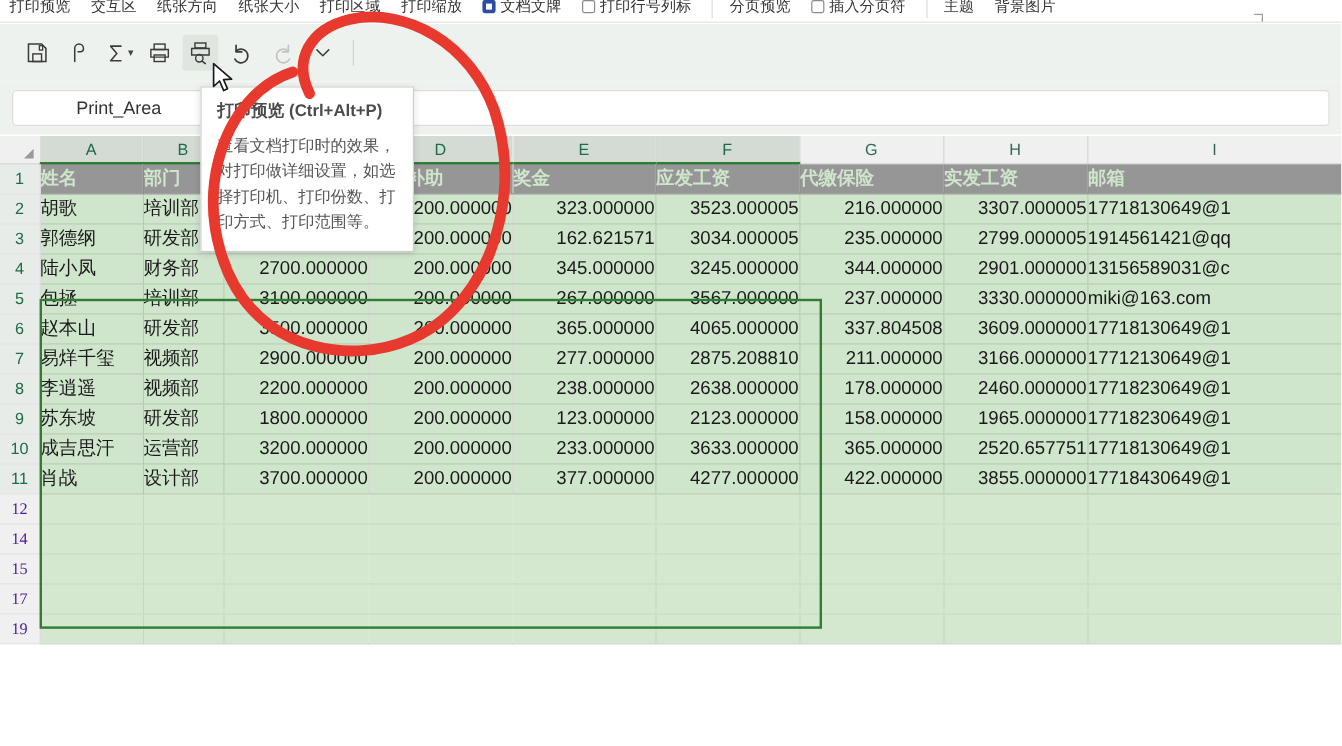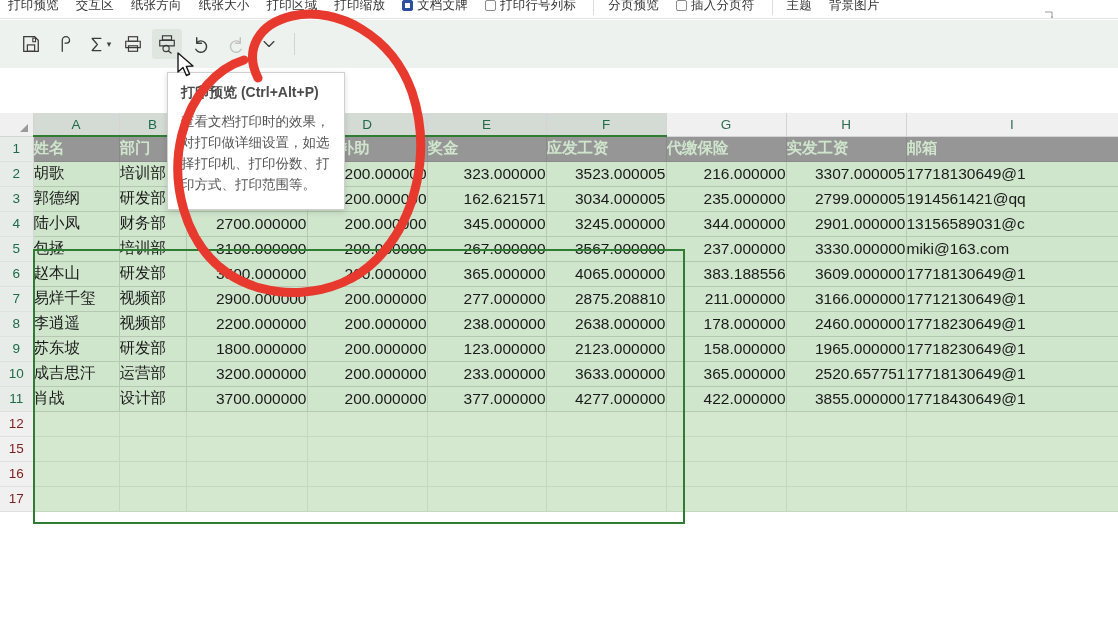--- a/index.html
+++ b/index.html
@@ -177,21 +177,21 @@
   .rowhead {
     width: 32px; height: 25px;
     background: #f0f0f0;
     border-right: 1px solid #d4d4d4;
     border-bottom: 1px solid #e0e0e0;
     text-align: center;
     font-size: 13.5px;
     color: #2e6b52;
   }
   .rowhead.sel { color: #1d6b47; background: #e8ece8; }
-  .rowhead.plain { color: #7f1d1d; }
+  .rowhead.plain { color: #4c1d95; font-family: Liberation Serif, serif; }
 
   td.cell {
     height: 25px;
     background: #cfe5cc;
     border-right: 1px solid #b6c8b2;
     border-bottom: 1px solid #b6c8b2;
     font-size: 15.5px;
     color: #1a1a1a;
     padding: 0 5px;
   }
@@ -365,20 +365,25 @@
       </svg>
     </div>
     <div class="tb-btn">
       <svg width="18" height="18" viewBox="0 0 22 22">
         <path d="M5 8 L11 14 L17 8" fill="none" stroke="#3b3b3b" stroke-width="1.5" stroke-linecap="round" stroke-linejoin="round"></path>
       </svg>
     </div>
     <div class="tb-sep"></div>
   </div>
 
+  <div class="formulabar">
+    <div class="namebox">Print_Area</div>
+    <div class="fx-gap"></div>
+    <div class="formula-input">姓名</div>
+  </div>
 
   <div class="grid">
     <table class="sheet">
       <colgroup>
         <col style="width:33px">
         <col style="width:86px">
         <col style="width:67px">
         <col style="width:121px">
         <col style="width:120px">
         <col style="width:119px">
@@ -465,21 +470,21 @@
             <td class="cell txt">miki@163.com</td>
           </tr>
           <tr>
             <td class="rowhead sel">6</td>
             <td class="cell txt">赵本山</td>
             <td class="cell txt">研发部</td>
             <td class="cell num">3500.000000</td>
             <td class="cell num">200.000000</td>
             <td class="cell num">365.000000</td>
             <td class="cell num">4065.000000</td>
-            <td class="cell num">383.188556</td>
+            <td class="cell num">337.804508</td>
             <td class="cell num">3609.000000</td>
             <td class="cell txt">17718130649@1</td>
           </tr>
           <tr>
             <td class="rowhead sel">7</td>
             <td class="cell txt">易烊千玺</td>
             <td class="cell txt">视频部</td>
             <td class="cell num">2900.000000</td>
             <td class="cell num">200.000000</td>
             <td class="cell num">277.000000</td>
@@ -542,45 +547,57 @@
             <td class="cell empty"></td>
             <td class="cell empty"></td>
             <td class="cell empty"></td>
             <td class="cell empty"></td>
             <td class="cell empty"></td>
             <td class="cell empty"></td>
             <td class="cell empty"></td>
             <td class="cell empty"></td>
           </tr>
           <tr>
+            <td class="rowhead plain">14</td>
+            <td class="cell empty"></td>
+            <td class="cell empty"></td>
+            <td class="cell empty"></td>
+            <td class="cell empty"></td>
+            <td class="cell empty"></td>
+            <td class="cell empty"></td>
+            <td class="cell empty"></td>
+            <td class="cell empty"></td>
+            <td class="cell empty"></td>
+          </tr>
+          <tr>
             <td class="rowhead plain">15</td>
             <td class="cell empty"></td>
             <td class="cell empty"></td>
             <td class="cell empty"></td>
             <td class="cell empty"></td>
             <td class="cell empty"></td>
             <td class="cell empty"></td>
             <td class="cell empty"></td>
             <td class="cell empty"></td>
             <td class="cell empty"></td>
           </tr>
           <tr>
-            <td class="rowhead plain">16</td>
-            <td class="cell empty"></td>
-            <td class="cell empty"></td>
-            <td class="cell empty"></td>
-            <td class="cell empty"></td>
-            <td class="cell empty"></td>
-            <td class="cell empty"></td>
-            <td class="cell empty"></td>
-            <td class="cell empty"></td>
-            <td class="cell empty"></td>
-          </tr>
-          <tr>
             <td class="rowhead plain">17</td>
+            <td class="cell empty"></td>
+            <td class="cell empty"></td>
+            <td class="cell empty"></td>
+            <td class="cell empty"></td>
+            <td class="cell empty"></td>
+            <td class="cell empty"></td>
+            <td class="cell empty"></td>
+            <td class="cell empty"></td>
+            <td class="cell empty"></td>
+          </tr>
+          <tr>
+            <td class="rowhead plain">19</td>
             <td class="cell empty"></td>
             <td class="cell empty"></td>
             <td class="cell empty"></td>
             <td class="cell empty"></td>
             <td class="cell empty"></td>
             <td class="cell empty"></td>
             <td class="cell empty"></td>
             <td class="cell empty"></td>
             <td class="cell empty"></td>
           </tr>

